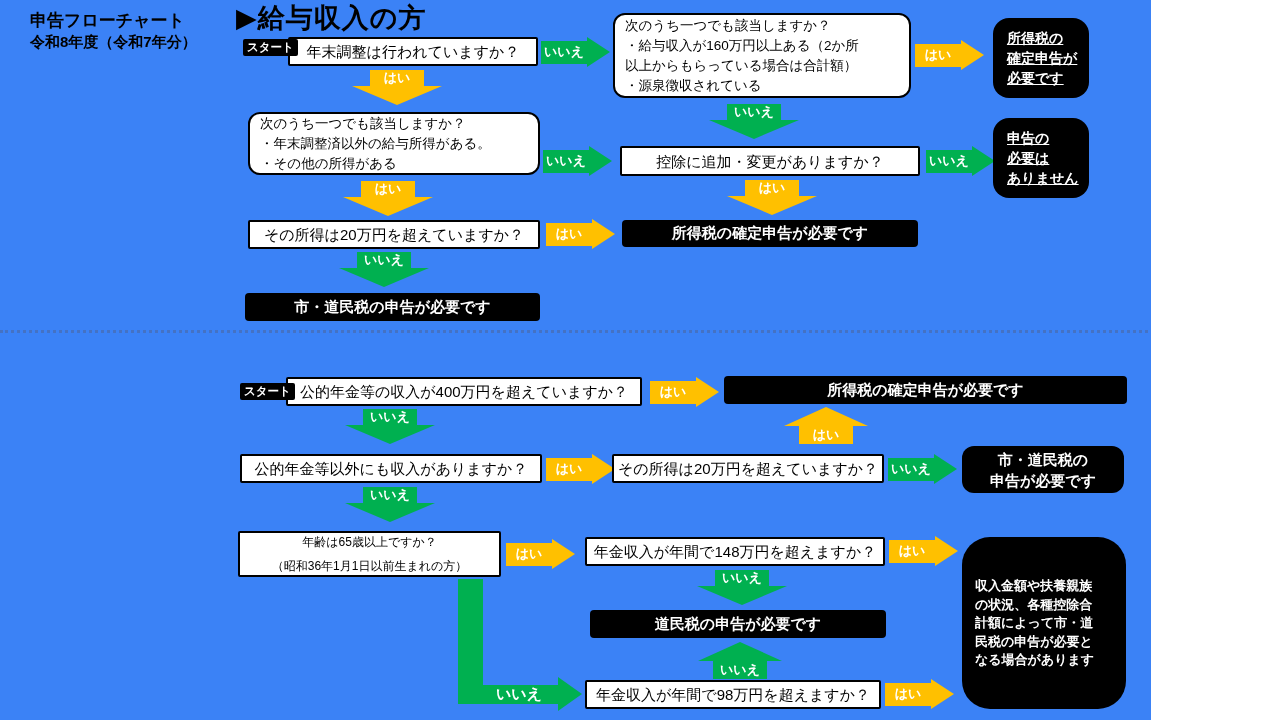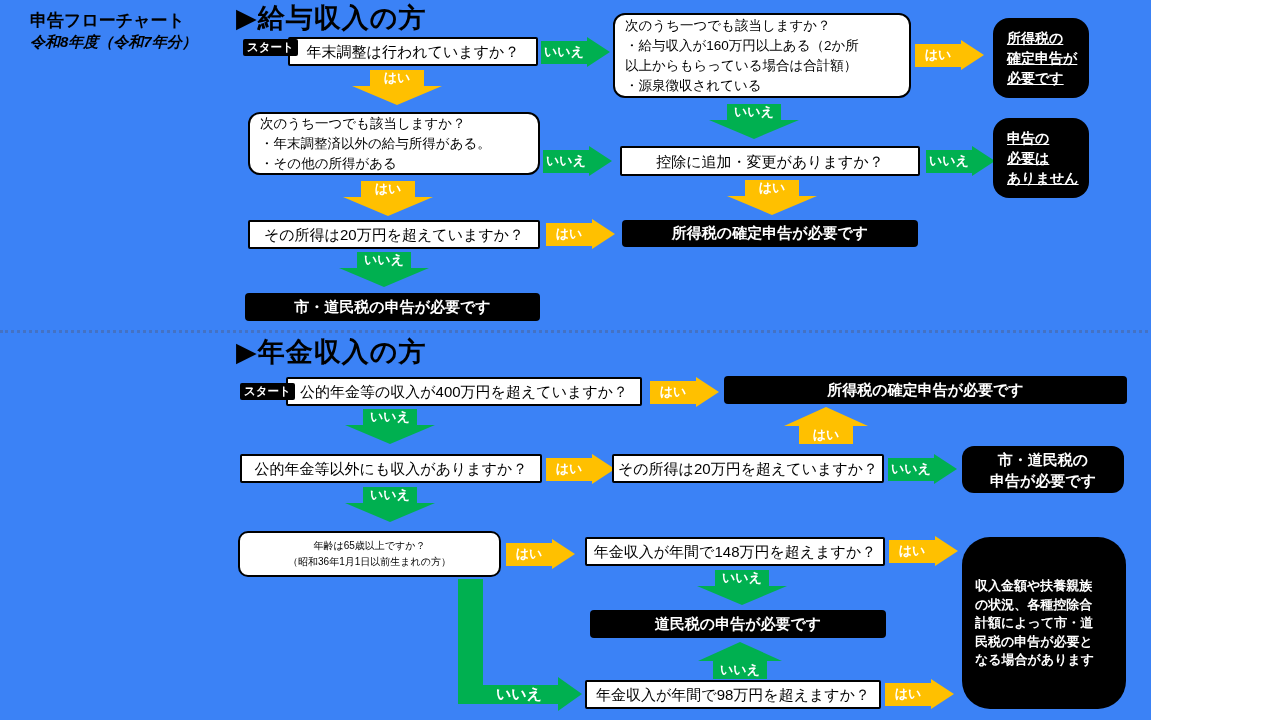--- a/index.html
+++ b/index.html
@@ -2,32 +2,32 @@
 <html><head>
 <meta charset="utf-8">
 <style>
   html,body{margin:0;padding:0;background:#fff;}
   #canvas{position:relative;width:1151px;height:720px;background:#3b82f6;overflow:hidden;
           font-family:"Liberation Sans","DejaVu Sans",sans-serif;color:#000;}
   .abs{position:absolute;}
   .pre{white-space:pre-line;}
   
   .doc-title{font-size:17px;font-weight:700;line-height:22px;}
-  .doc-sub{font-size:15px;font-weight:700;font-style:italic;}
+  .doc-sub{font-size:15px;font-weight:700;}
   .sec-head{font-size:27px;font-weight:800;letter-spacing:1px;}
   
   .start{background:#000;color:#fff;font-size:11.5px;font-weight:700;
          padding:2px 4px;border-radius:2px;line-height:13px;z-index:3;}
   
   .qbox{background:#fff;border:2px solid #000;border-radius:2px;box-sizing:border-box;
         display:flex;align-items:center;justify-content:center;text-align:center;
         font-size:15px;line-height:19px;z-index:2;}
   .qbox.ml{justify-content:flex-start;text-align:left;font-size:13.5px;line-height:20px;
            padding:2px 10px;border-radius:12px;}
-  .qbox.c2{font-size:10px;line-height:16px;border-radius:10px;}
+  .qbox.c2{font-size:12px;line-height:24px;border-radius:2px;}
   
   .rbox{background:#000;color:#fff;font-weight:700;box-sizing:border-box;z-index:2;}
   .rbox.bar{display:flex;align-items:center;justify-content:center;text-align:center;
             font-size:15px;border-radius:4px;}
   .rbox.round3{border-radius:16px;font-size:14px;line-height:20px;padding:10px 0 0 14px;text-align:left;text-decoration:underline;}
   .rbox.round2{border-radius:12px;font-size:15px;line-height:21px;display:flex;align-items:center;
                justify-content:center;text-align:center;}
   .rbox.big{border-radius:28px;font-size:13px;line-height:18.5px;padding:40px 0 16px 13px;text-align:left;}
   
   .ar{position:absolute;display:flex;align-items:center;height:30px;z-index:1;}
@@ -145,21 +145,20 @@
 
   <div class="ad g" style="left:339px;top:252px">
     <span class="sh">いいえ</span>
     <span class="hd"></span>
   </div>
 
   <div class="abs rbox bar" style="left:245px;top:293px;width:295px;height:28px">市・道民税の申告が必要です</div>
 
   <div class="abs divider" style="left:0;top:330px"></div>
 
-  <div class="abs sec-head" style="left:236px;top:334px">▶年金収入の方</div>
 
   <div class="abs start" style="left:240px;top:383px">スタート</div>
 
   <div class="abs qbox" style="left:286px;top:377px;width:356px;height:29px">公的年金等の収入が400万円を超えていますか？</div>
 
   <div class="ar y" style="left:650px;top:377px">
     <span class="sh">はい</span>
       <span class="hd"></span>
   </div>
 

